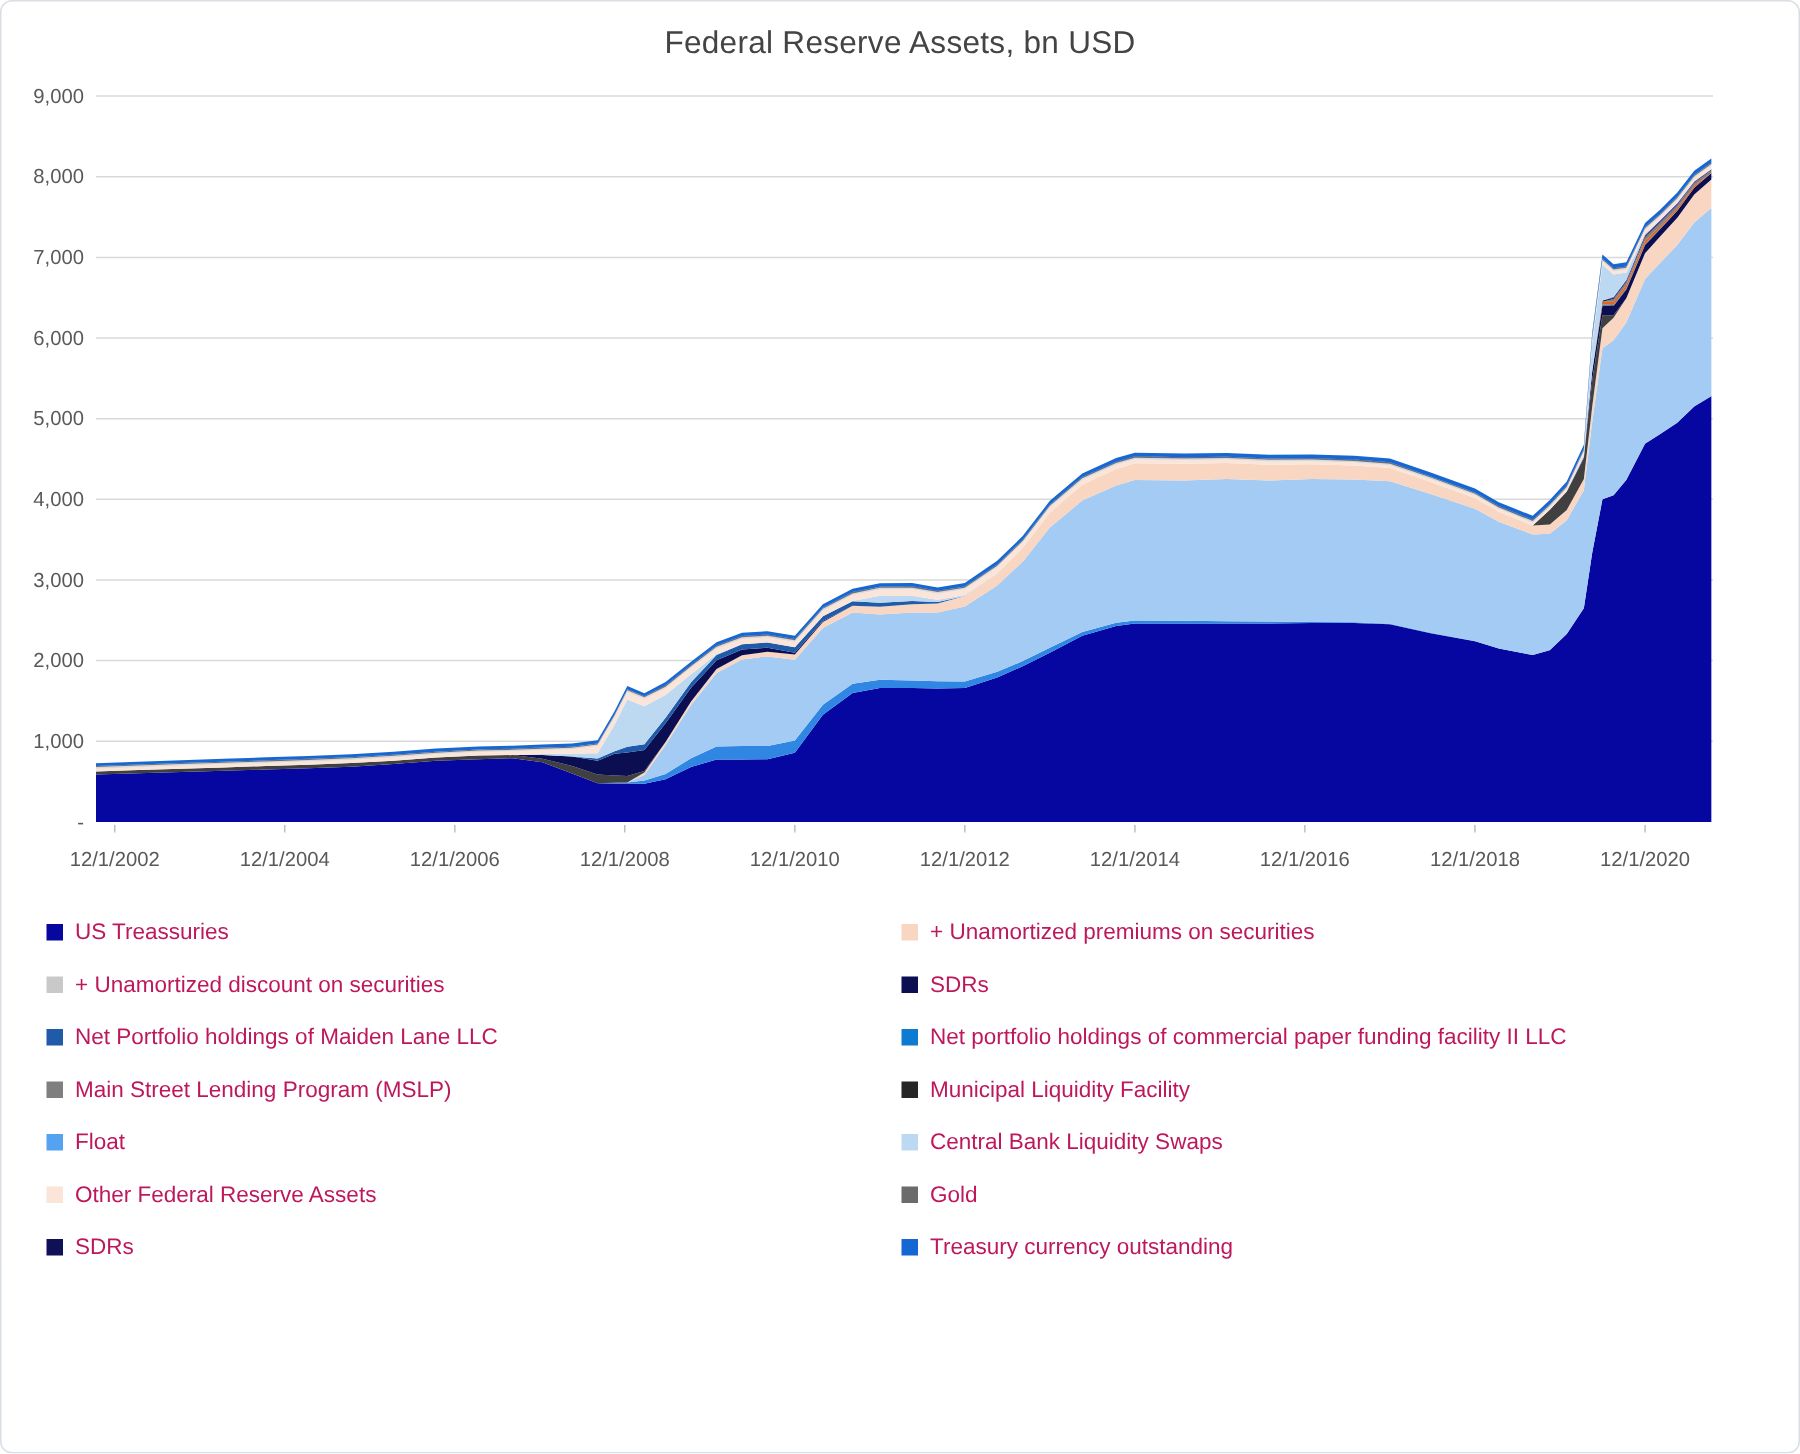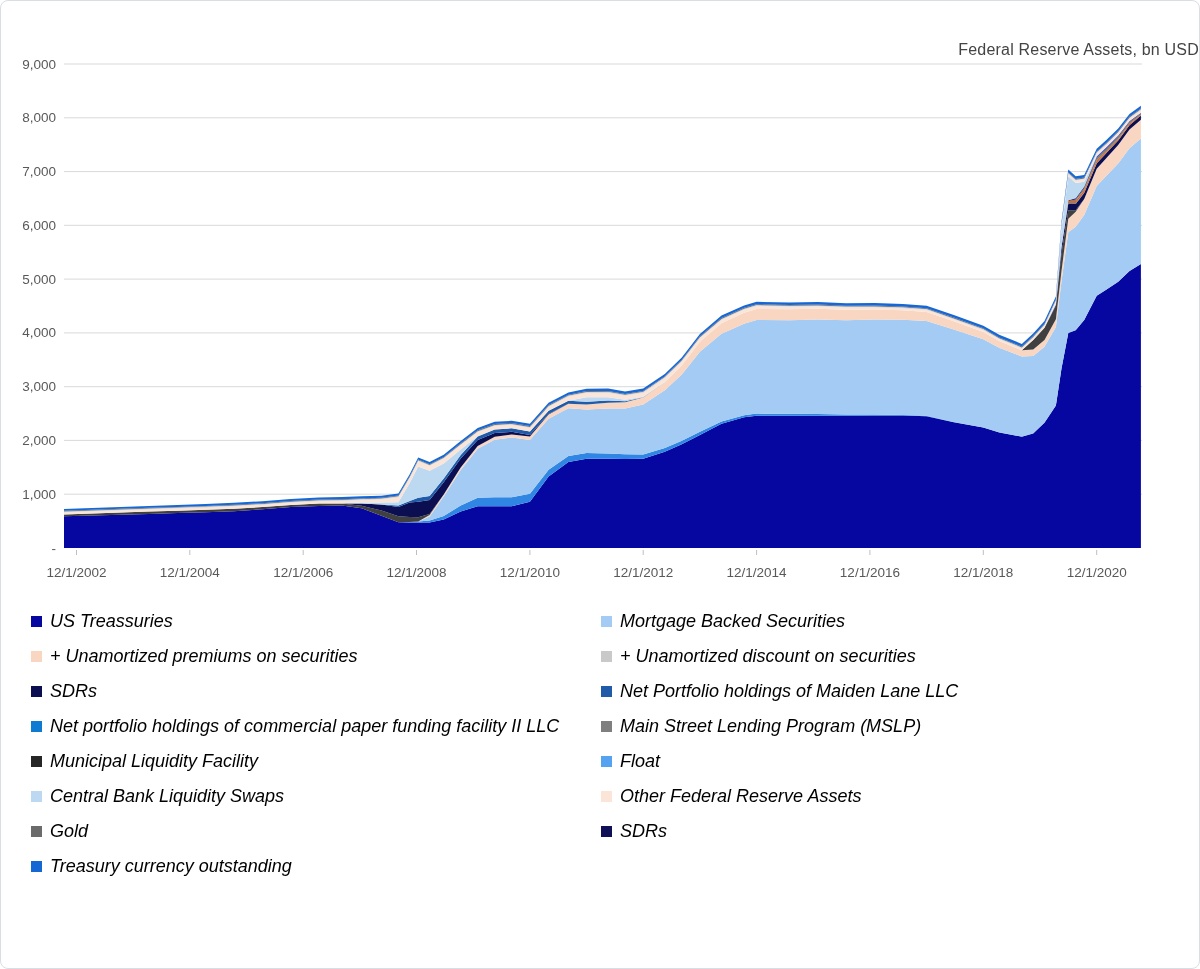--- a/index.html
+++ b/index.html
@@ -7,32 +7,32 @@
     position:relative;
     width:1198px;height:967px;
     background:#ffffff;
     border:1px solid #d9dee4;
     border-radius:8px;
     overflow:hidden;
     font-family:"Liberation Sans", sans-serif;
   }
   .chart-title{
     position:absolute;top:16px;left:0;width:100%;
-    text-align:right;
-    font-size:16px;color:#444444;letter-spacing:.2px;margin-top:24px;
+    text-align:center;
+    font-size:21px;color:#444444;letter-spacing:.2px;
   }
   #plot{position:absolute;left:0;top:0;}
   .ylab{font-size:13.5px;fill:#595959;}
   .xlab{font-size:13.5px;fill:#595959;}
   .legend{
     position:absolute;left:30px;top:609px;width:1150px;
     display:grid;
     grid-template-columns:570px 1fr;
     row-gap:13px;
-    font-size:18px;color:#000000;font-style:italic;
+    font-size:15px;color:#be185d;
   }
   .li{display:flex;align-items:center;height:22px;}
   .sw{width:11px;height:11px;display:inline-block;margin-right:8px;flex:0 0 11px;}
 </style>
 </head>
 <body>
 
 <div class="canvas">
   <div class="chart-title">Federal Reserve Assets, bn USD</div>
   <svg id="plot" width="1200" height="600" viewBox="0 0 1200 600">
@@ -95,24 +95,20 @@
       <text x="982.3" y="576" text-anchor="middle" class="xlab">12/1/2018</text>
       <line x1="1095.7" x2="1095.7" y1="549" y2="554" stroke="#bfbfbf" stroke-width="1"></line>
       <text x="1095.7" y="576" text-anchor="middle" class="xlab">12/1/2020</text>
     </svg>
   <div id="legend" class="legend">
       <div class="li">
         <span class="sw" style="background: rgb(6, 6, 160);"></span>
         <span>US Treassuries</span>
       </div>
       <div class="li">
-        <span class="sw" style="background: rgb(163, 203, 244);"></span>
-        <span>Mortgage Backed Securities</span>
-      </div>
-      <div class="li">
         <span class="sw" style="background: rgb(248, 214, 194);"></span>
         <span>+ Unamortized premiums on securities</span>
       </div>
       <div class="li">
         <span class="sw" style="background: rgb(201, 201, 201);"></span>
         <span>+ Unamortized discount on securities</span>
       </div>
       <div class="li">
         <span class="sw" style="background: rgb(11, 15, 82);"></span>
         <span>SDRs</span>

